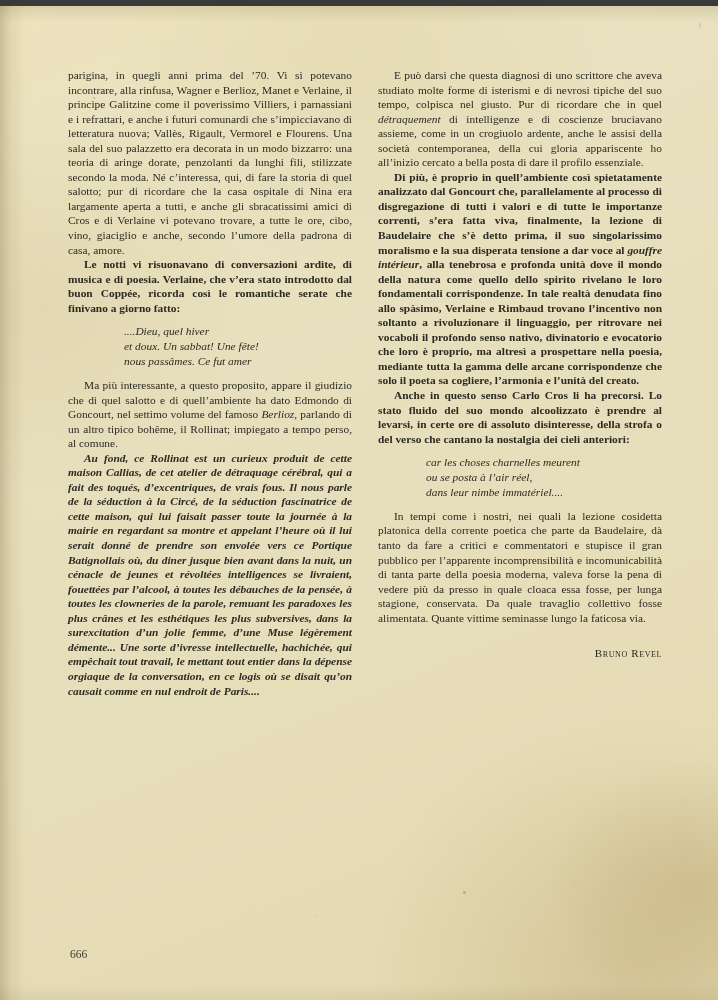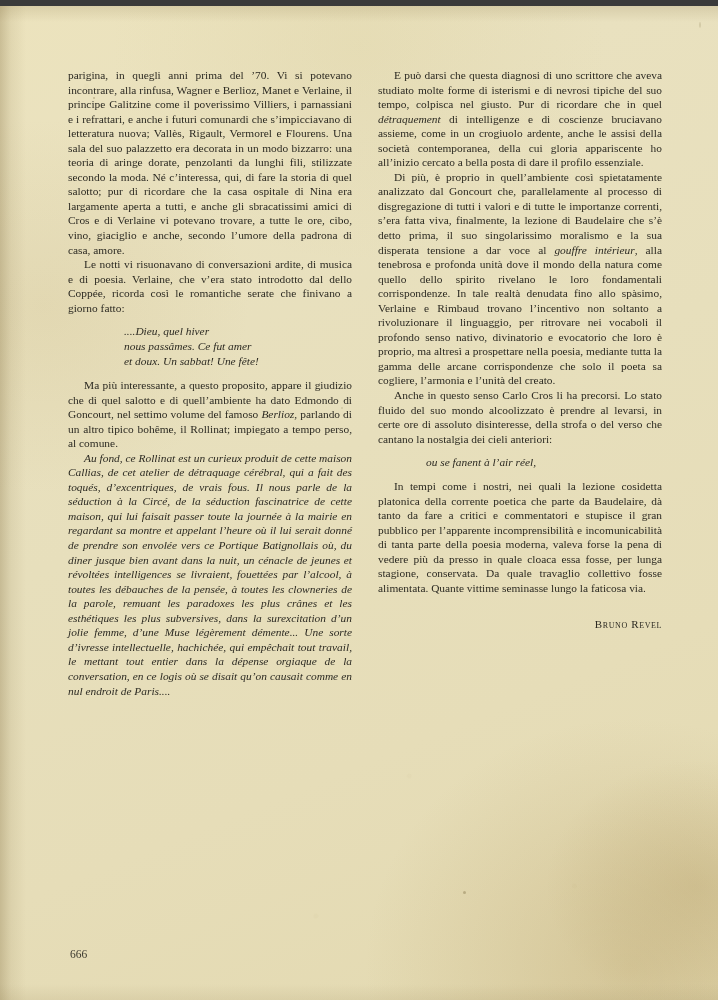--- a/index.html
+++ b/index.html
@@ -85,20 +85,21 @@
     font-size: 11.4px;
     line-height: 14.55px;
     color: #2c2a22;
     text-align: justify;
     text-justify: inter-word;
     margin: 0;
     -webkit-font-smoothing: antialiased;
   }
   p.txt + p.txt {
     margin-top: 0;
+    font-weight: bold;
   }
   .indent {
     text-indent: 16px;
   }
   .noindent {
     text-indent: 0;
   }
   .ital {
     font-style: italic;
   }
@@ -156,26 +157,26 @@
   <div class="speck" style="left:463px;top:885px;width:3px;height:3px;"></div>
   <div class="speck" style="left:699px;top:16px;width:2px;height:6px;opacity:.5;"></div>
   <div class="speck" style="left:341px;top:401px;width:2px;height:2px;opacity:.6;"></div>
 
   <div class="columns">
 
     <div class="col">
 
       <p class="txt noindent">parigina, in quegli anni prima del ’70. Vi si potevano incontrare, alla rinfusa, Wagner e Berlioz, Manet e Verlaine, il principe Galitzine come il poverissimo Villiers, i parnassiani e i refrattari, e anche i futuri comunardi che s’impicciavano di letteratura nuova; Vallès, Rigault, Vermorel e Flourens. Una sala del suo palazzetto era decorata in un modo bizzarro: una teoria di aringe dorate, penzolanti da lunghi fili, stilizzate secondo la moda. Né c’interessa, qui, di fare la storia di quel salotto; pur di ricordare che la casa ospitale di Nina era largamente aperta a tutti, e anche gli sbracatissimi amici di Cros e di Verlaine vi potevano trovare, a tutte le ore, cibo, vino, giaciglio e anche, secondo l’umore della padrona di casa, amore.</p>
 
-      <p class="txt indent">Le notti vi risuonavano di conversazioni ardite, di musica e di poesia. Verlaine, che v’era stato introdotto dal dello Coppée, ricorda così le romantiche serate che finivano a giorno fatto:</p>
+      <p class="txt indent">Le notti vi risuonavano di conversazioni ardite, di musica e di poesia. Verlaine, che v’era stato introdotto dal buon Coppée, ricorda così le romantiche serate che finivano a giorno fatto:</p>
 
       <div class="verse verse-left">
         <span class="vline">....Dieu, quel hiver</span>
+        <span class="vline">et doux. Un sabbat! Une fête!</span>
         <span class="vline">nous passâmes. Ce fut amer</span>
-        <span class="vline">et doux. Un sabbat! Une fête!</span>
       </div>
 
       <p class="txt indent">
         <span>Ma più interessante, a questo proposito, appare il giudizio che di quel salotto e di quell’ambiente ha dato Edmondo di Goncourt, nel settimo volume del famoso </span><span class="ital">Berlioz</span><span>, parlando di un altro tipico bohême, il Rollinat; impiegato a tempo perso, al comune.</span>
       </p>
 
       <p class="txt quote">Au fond, ce Rollinat est un curieux produit de cette maison Callias, de cet atelier de détraquage cérébral, qui a fait des toqués, d’excentriques, de vrais fous. Il nous parle de la séduction à la Circé, de la séduction fascinatrice de cette maison, qui lui faisait passer toute la journée à la mairie en regardant sa montre et appelant l’heure où il lui serait donné de prendre son envolée vers ce Portique Batignollais où, du diner jusque bien avant dans la nuit, un cénacle de jeunes et révoltées intelligences se livraient, fouettées par l’alcool, à toutes les débauches de la pensée, à toutes les clowneries de la parole, remuant les paradoxes les plus crânes et les esthétiques les plus subversives, dans la surexcitation d’un jolie femme, d’une Muse légèrement démente... Une sorte d’ivresse intellectuelle, hachichée, qui empêchait tout travail, le mettant tout entier dans la dépense orgiaque de la conversation, en ce logis où se disait qu’on causait comme en nul endroit de Paris....</p>
 
     </div>
 
@@ -185,21 +186,23 @@
         <span>E può darsi che questa diagnosi di uno scrittore che aveva studiato molte forme di isterismi e di nevrosi tipiche del suo tempo, colpisca nel giusto. Pur di ricordare che in quel </span><span class="ital">détraquement</span><span> di intelligenze e di coscienze bruciavano assieme, come in un crogiuolo ardente, anche le assisi della società contemporanea, della cui gloria appariscente ho all’inizio cercato a bella posta di dare il profilo essenziale.</span>
       </p>
 
       <p class="txt indent">
         <span>Di più, è proprio in quell’ambiente così spietatamente analizzato dal Goncourt che, parallelamente al processo di disgregazione di tutti i valori e di tutte le importanze correnti, s’era fatta viva, finalmente, la lezione di Baudelaire che s’è detto prima, il suo singolarissimo moralismo e la sua disperata tensione a dar voce al </span><span class="ital">gouffre intérieur</span><span>, alla tenebrosa e profonda unità dove il mondo della natura come quello dello spirito rivelano le loro fondamentali corrispondenze. In tale realtà denudata fino allo spàsimo, Verlaine e Rimbaud trovano l’incentivo non soltanto a rivoluzionare il linguaggio, per ritrovare nei vocaboli il profondo senso nativo, divinatorio e evocatorio che loro è proprio, ma altresì a prospettare nella poesia, mediante tutta la gamma delle arcane corrispondenze che solo il poeta sa cogliere, l’armonia e l’unità del creato.</span>
       </p>
 
       <p class="txt indent">Anche in questo senso Carlo Cros li ha precorsi. Lo stato fluido del suo mondo alcoolizzato è prendre al levarsi, in certe ore di assoluto disinteresse, della strofa o del verso che cantano la nostalgia dei cieli anteriori:</p>
 
       <div class="verse verse-right">
-        <span class="vline">ou se fanent à l’air réel,</span>
+        <span class="vline">car les choses charnelles meurent</span>
+        <span class="vline">ou se posta à l’air réel,</span>
+        <span class="vline">dans leur nimbe immatériel....</span>
       </div>
 
       <p class="txt indent">In tempi come i nostri, nei quali la lezione cosidetta platonica della corrente poetica che parte da Baudelaire, dà tanto da fare a critici e commentatori e stupisce il gran pubblico per l’apparente incomprensibilità e incomunicabilità di tanta parte della poesia moderna, valeva forse la pena di vedere più da presso in quale cloaca essa fosse, per lunga stagione, conservata. Da quale travaglio collettivo fosse alimentata. Quante vittime seminasse lungo la faticosa via.</p>
 
       <div class="sig">Bruno Revel</div>
 
     </div>
 
   </div>
 

